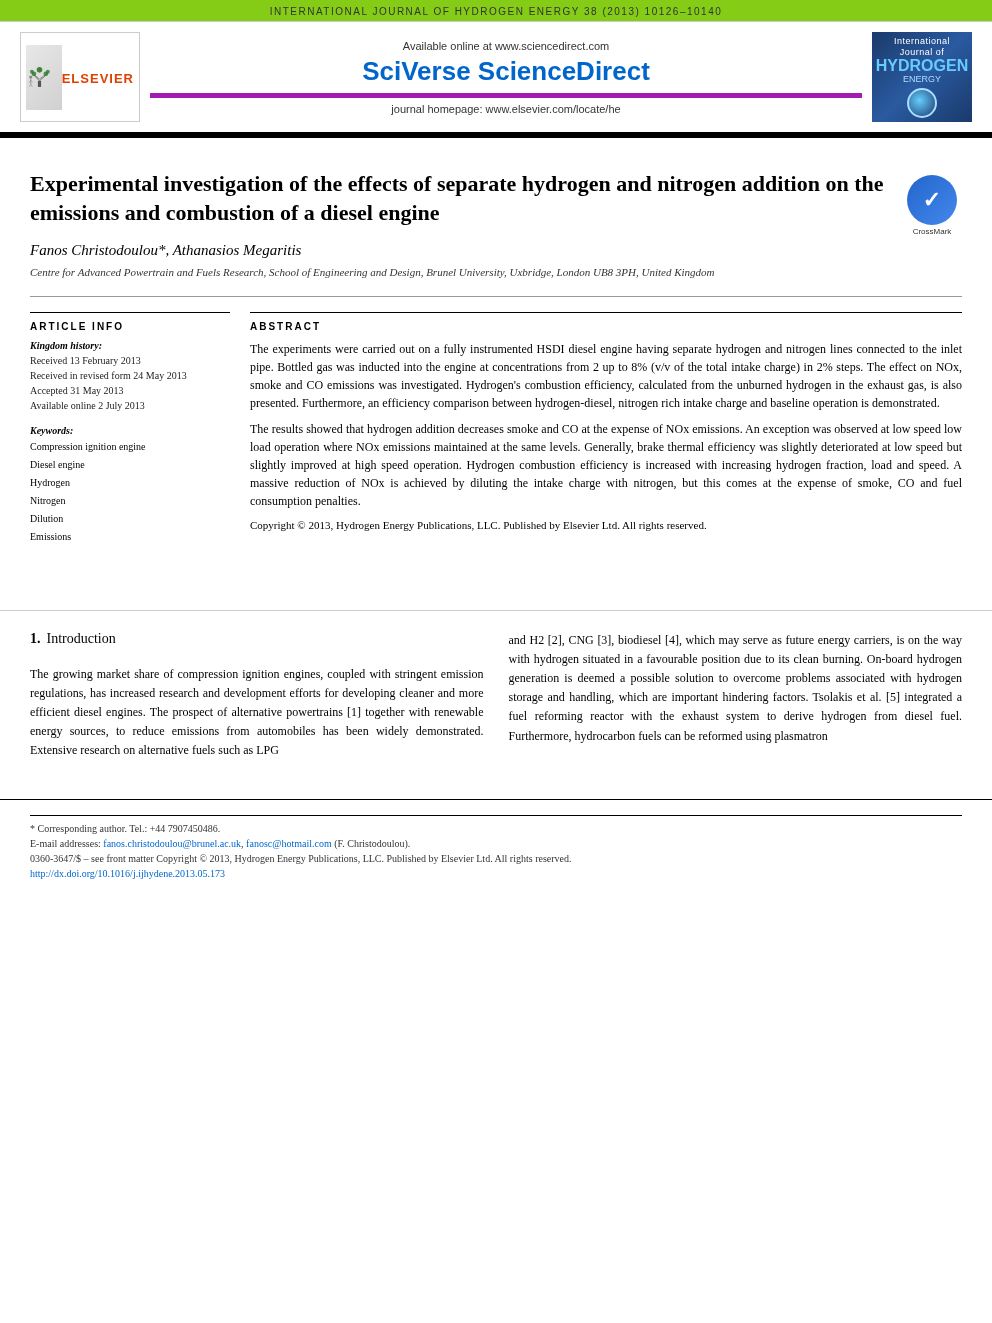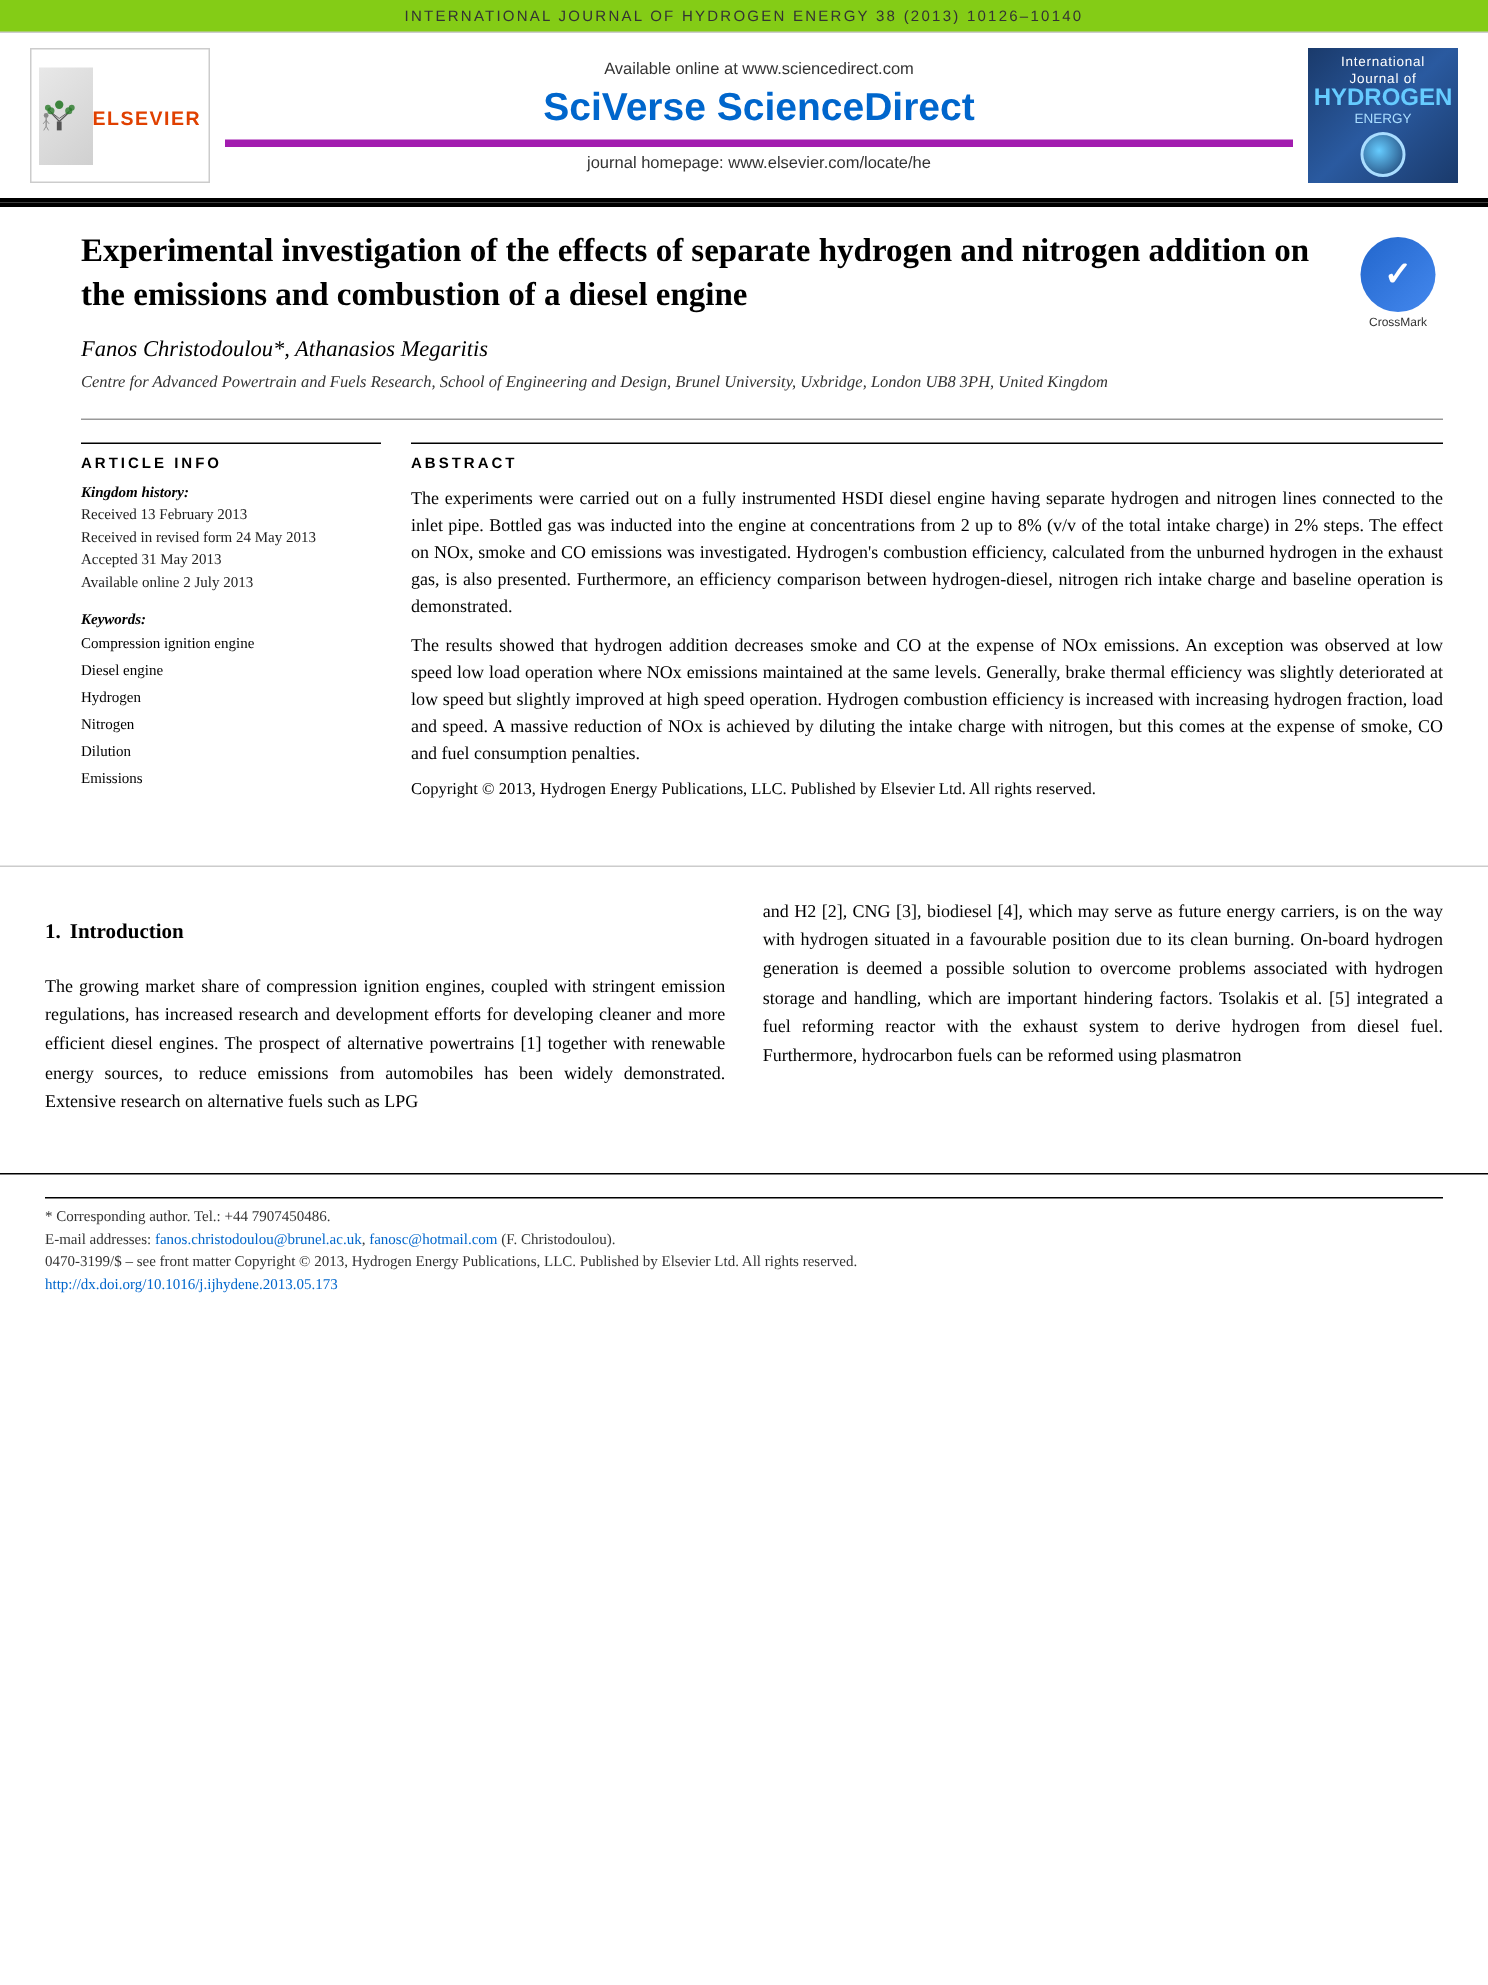--- a/index.html
+++ b/index.html
@@ -141,22 +141,21 @@
       width: 30px;
       height: 30px;
       background: radial-gradient(circle at 40% 40%, #66ccff, #1a3a6b);
       border-radius: 50%;
       margin-top: 4px;
       border: 2px solid #aaddff;
     }
 
     
     .article-content {
-      padding: 15px 30px;
-      margin-left: 24px;
+      padding: 32px 30px;
     }
 
     
     .article-title-section {
       display: flex;
       gap: 15px;
       margin-bottom: 15px;
       border-bottom: 1px solid #999;
       padding-bottom: 15px;
     }
@@ -313,23 +312,22 @@
     }
 
     .section-number {
       font-size: 14px;
       font-weight: bold;
       margin-bottom: 5px;
     }
 
     .section-title {
       font-size: 14px;
-      font-weight: bold;
+      font-weight: normal;
       margin-bottom: 10px;
-      margin-top: 16px;
     }
 
     .body-text {
       font-size: 12px;
       line-height: 1.6;
       text-align: justify;
       color: #000;
     }
 
     .body-text p {
@@ -510,19 +508,19 @@
     <div class="footnote">
       <span>* Corresponding author. Tel.: +44 7907450486.</span>
     </div>
     <div class="footnote">
       <span>E-mail addresses:</span>
       <span class="link-text">fanos.christodoulou@brunel.ac.uk</span>,
       <span class="link-text">fanosc@hotmail.com</span>
       <span>(F. Christodoulou).</span>
     </div>
     <div class="footnote">
-      <span>0470-3199/$ – see front matter Copyright © 2013, Hydrogen Energy Publications, LLC. Published by Elsevier Ltd. All rights reserved.</span>
+      <span>0360-3647/$ – see front matter Copyright © 2013, Hydrogen Energy Publications, LLC. Published by Elsevier Ltd. All rights reserved.</span>
     </div>
     <div class="footnote">
       <span class="link-text">http://dx.doi.org/10.1016/j.ijhydene.2013.05.173</span>
     </div>
   </div>
 </div>
 
 </body></html>

